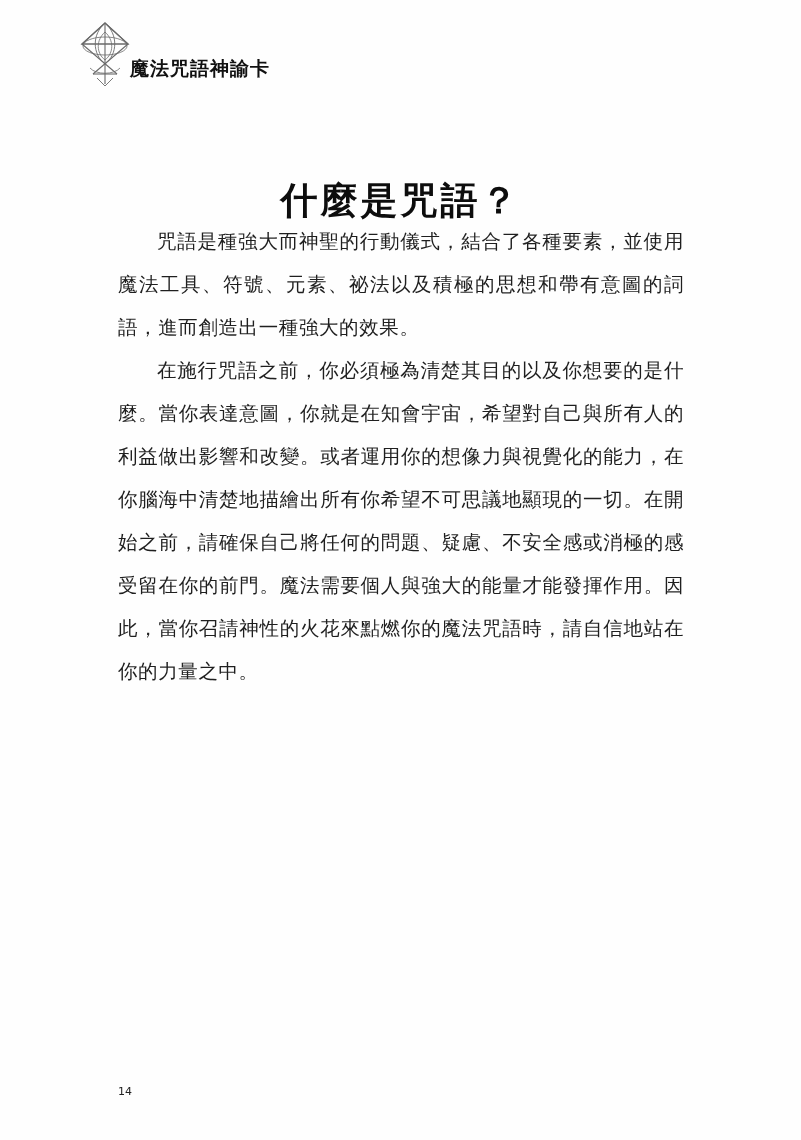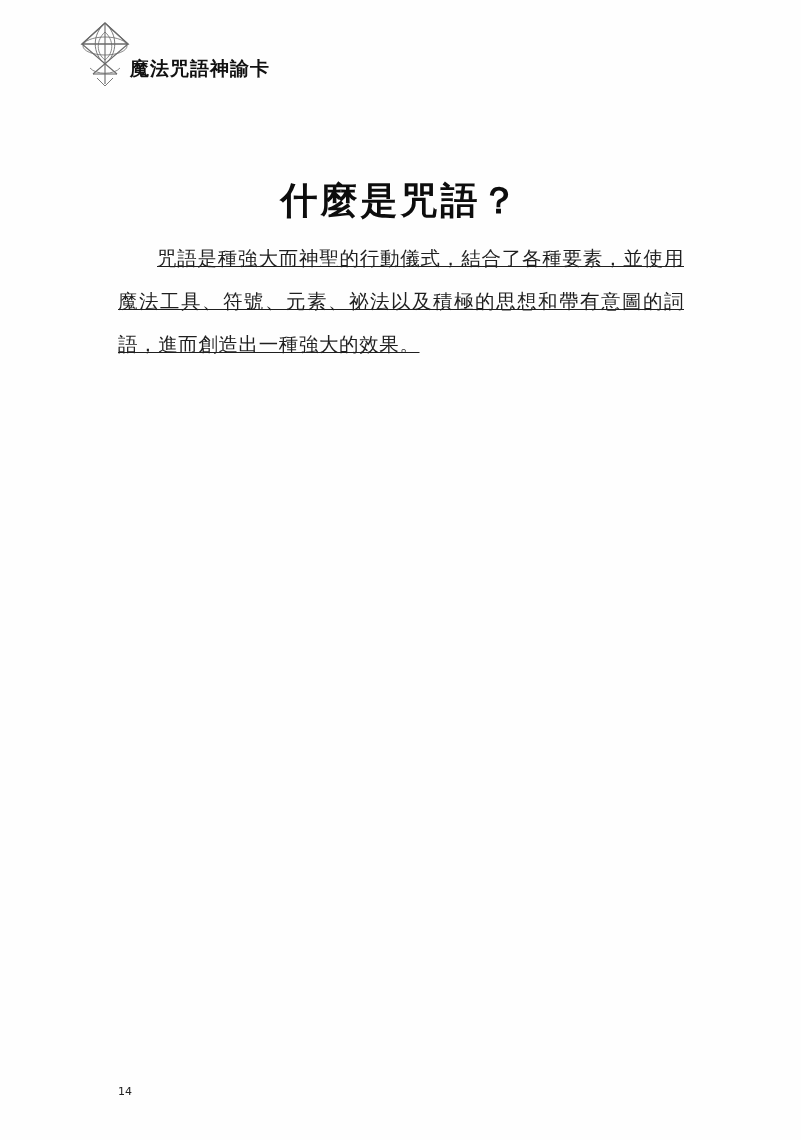--- a/index.html
+++ b/index.html
@@ -62,30 +62,29 @@
     font-weight: 700;
     letter-spacing: 3px;
     color: #0d0d0d;
     font-family: "DejaVu Serif", "Liberation Serif", serif;
     margin-top: 38px;
   }
 
   
   .body-copy {
     position: absolute;
-    top: 237px;
+    top: 220px;
     left: 118px;
     width: 566px;
     font-size: 19.5px;
     line-height: 43px;
     text-align: justify;
     text-justify: inter-character;
     color: #1f1f1f;
     letter-spacing: 0.6px;
-    text-decoration: underline;
   }
   .body-copy p {
     margin: 0 0 0 0;
     text-indent: 2em;
   }
 
   
   .page-number {
     position: absolute;
     left: 118px;
@@ -118,17 +117,18 @@
         </g>
       </svg>
     </div>
     <div class="header-title">魔法咒語神諭卡</div>
   </div>
 
   <h1 class="chapter-title">什麼是咒語？</h1>
 
   <div class="body-copy">
     <p>咒語是種強大而神聖的行動儀式，結合了各種要素，並使用魔法工具、符號、元素、祕法以及積極的思想和帶有意圖的詞語，進而創造出一種強大的效果。</p>
+    <p>在施行咒語之前，你必須極為清楚其目的以及你想要的是什麼。當你表達意圖，你就是在知會宇宙，希望對自己與所有人的利益做出影響和改變。或者運用你的想像力與視覺化的能力，在你腦海中清楚地描繪出所有你希望不可思議地顯現的一切。在開始之前，請確保自己將任何的問題、疑慮、不安全感或消極的感受留在你的前門。魔法需要個人與強大的能量才能發揮作用。因此，當你召請神性的火花來點燃你的魔法咒語時，請自信地站在你的力量之中。</p>
   </div>
 
   <div class="page-number">14</div>
 
 </div>
 
 </body></html>

